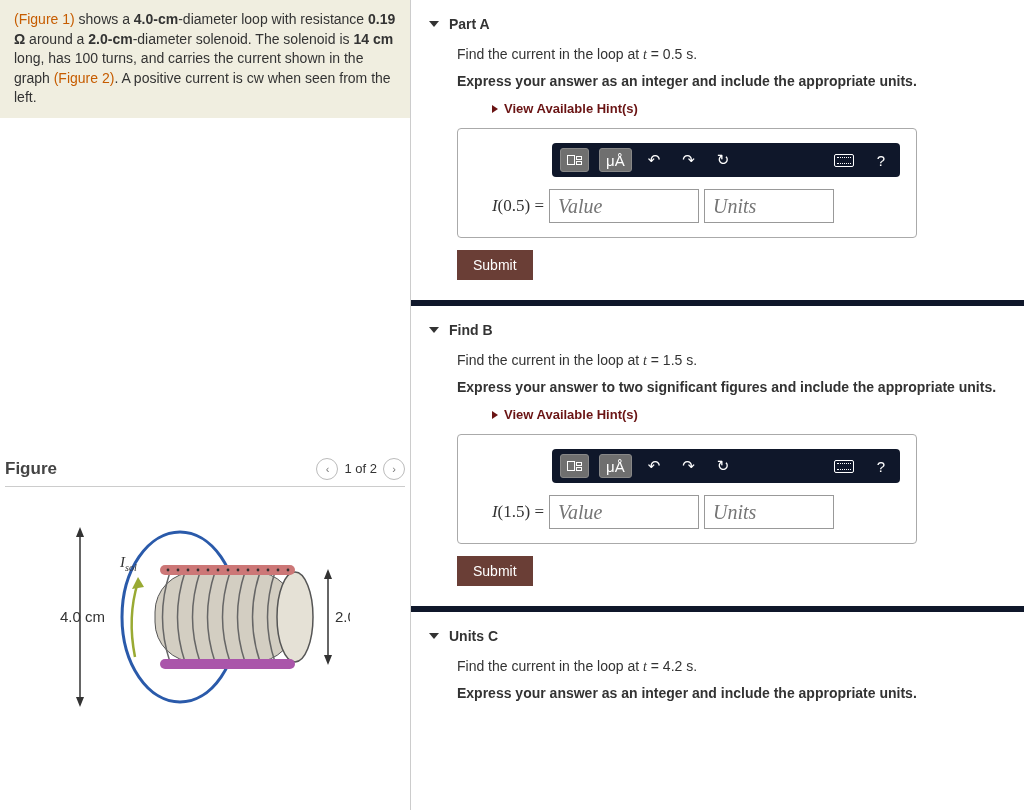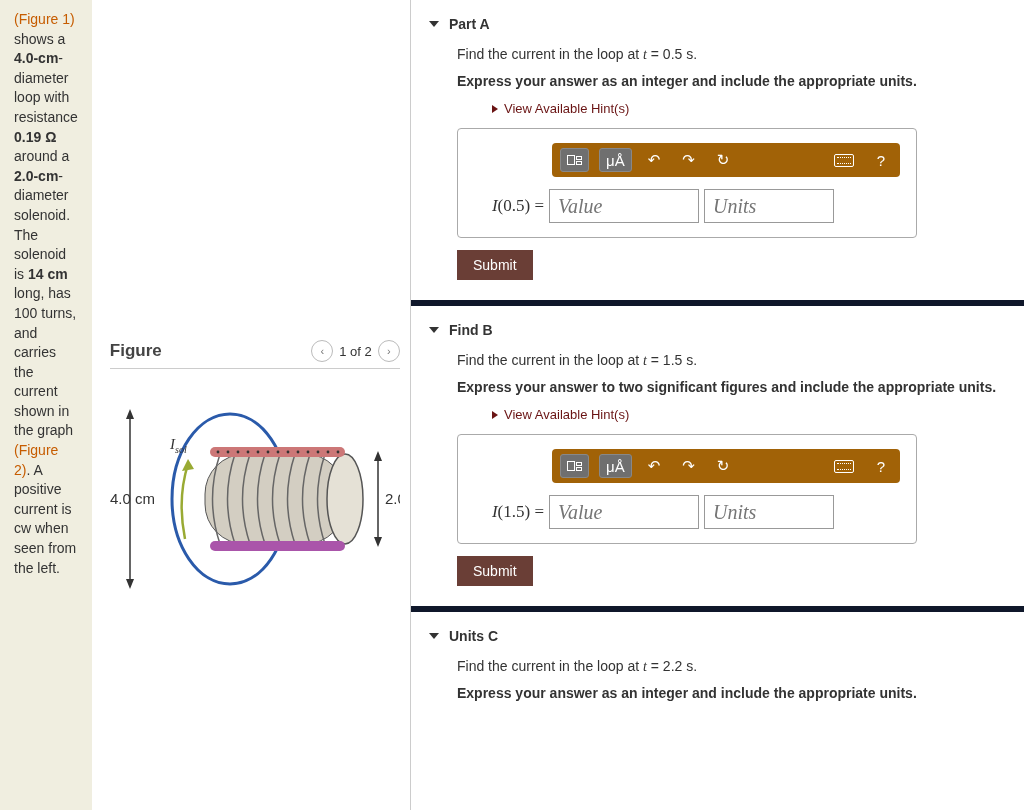--- a/index.html
+++ b/index.html
@@ -8,32 +8,32 @@
       font-size: 14px;
       color: #333;
       display: flex;
       width: 1024px;
       height: 810px;
       overflow: hidden;
     }
     .left-panel {
       width: 410px;
       display: flex;
-      flex-direction: row;
+      flex-direction: column;
     }
     .problem-statement {
       background: #f0eee0;
       padding: 10px 14px;
       line-height: 1.4;
     }
     .problem-statement .figlink { color: #c65c00; }
     .problem-statement .val { font-weight: bold; }
     .figure-section {
       margin-top: 340px;
-      padding: 0 18px;
+      padding: 0 5px;
     }
     .figure-header {
       display: flex;
       justify-content: space-between;
       align-items: center;
       border-bottom: 1px solid #ccc;
       padding-bottom: 6px;
     }
     .figure-header h3 { font-size: 17px; color: #444; font-weight: bold; }
     .pager {
@@ -85,31 +85,31 @@
       border-bottom: 4px solid transparent;
       border-left: 6px solid #6a1414;
     }
     .part-title { font-weight: bold; font-size: 14px; }
     .part-body { padding: 8px 0 0 28px; }
     .prompt { margin-bottom: 10px; }
     .prompt .var { font-style: italic; font-family: 'Times New Roman', serif; }
     .instruct { font-weight: bold; margin-bottom: 12px; }
     .hints-row {
       display: flex; align-items: center; gap: 6px;
-      color: #6a1414; font-weight: normal; font-size: 13px;
+      color: #6a1414; font-weight: bold; font-size: 13px;
       margin-bottom: 12px; cursor: pointer; padding-left: 35px;
     }
     .answer-box {
       border: 1px solid #aaa;
       border-radius: 4px;
       padding: 14px 16px;
       width: 460px;
     }
     .toolbar {
-      background: #a16207;
+      background: #0f172a;
       border-radius: 4px;
       padding: 5px 8px;
       display: flex;
       align-items: center;
       gap: 10px;
       margin-bottom: 12px;
       margin-left: 78px;
     }
     .tool-btn {
       padding: 3px 6px;
@@ -346,19 +346,19 @@
     </div>
   </div>
 
   <div class="part" style="border-bottom:none;">
     <div class="part-header">
       <span class="caret-down"></span>
       <span class="part-title">Units C</span>
     </div>
     <div class="part-body">
       <div class="prompt">
-        <span>Find the current in the loop at </span><span class="var">t</span><span> = </span><span>2.2 s</span><span>.</span>
+        <span>Find the current in the loop at </span><span class="var">t</span><span> = </span><span>4.2 s</span><span>.</span>
       </div>
       <div class="instruct">Express your answer as an integer and include the appropriate units.</div>
     </div>
   </div>
 
 </div>
 
 </body></html>

